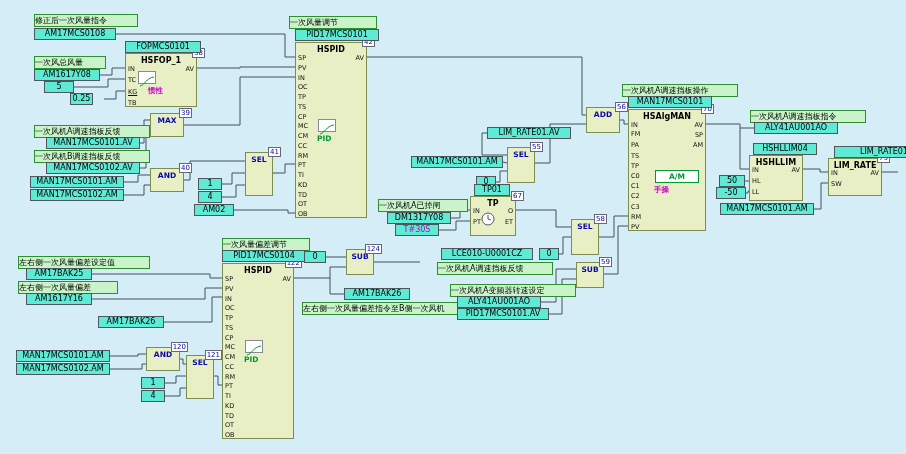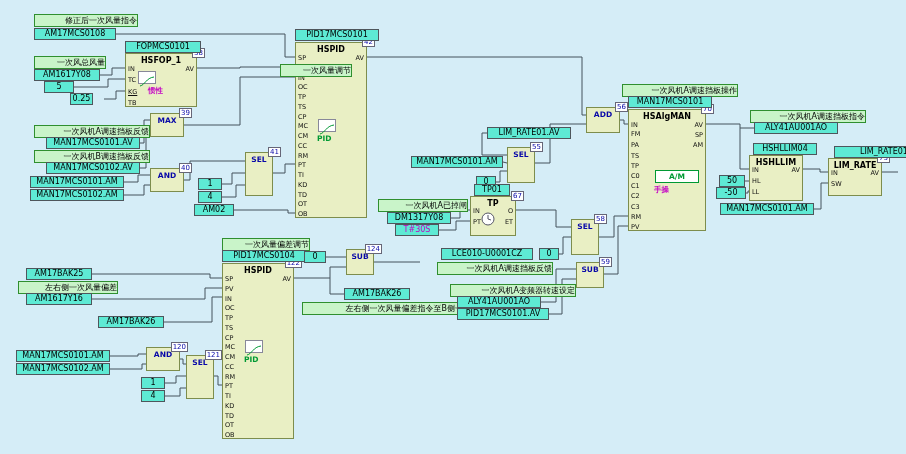--- a/index.html
+++ b/index.html
@@ -1,20 +1,20 @@
 <!DOCTYPE html>
 <html><head>
 <meta charset="utf-8">
 <style>
 *{margin:0;padding:0;box-sizing:border-box}
 body{font-family:"DejaVu Sans","Liberation Sans",sans-serif;background:#bcd9e7}
 #cv{position:relative;width:906px;height:454px;background:#d5edf7;overflow:hidden}
 #wires{position:absolute;left:0;top:0;width:906px;height:454px}
 #wires polyline{fill:none;stroke:#45525c;stroke-width:1}
-.glabel{position:absolute;height:13px;background:#c9f4c9;border:1px solid #2f8f2f;font-size:8px;line-height:11px;text-align:right;color:#000;white-space:nowrap;overflow:hidden;z-index:3}
+.glabel{position:absolute;height:13px;background:#c9f4c9;border:1px solid #2f8f2f;font-size:8px;line-height:11px;text-align:left;color:#000;white-space:nowrap;overflow:hidden;z-index:3}
 .wbox{position:absolute;height:12px;background:#5eead4;border:1px solid #4e565c;font-size:8px;line-height:10px;text-align:center;color:#000;white-space:nowrap;z-index:3}
 .wbox.magenta{color:#c400c4}
 .block,.sblock{position:absolute;background:#e9efc4;border:1px solid #7d8d4d;z-index:2}
 .bhead{font-size:8px;font-weight:bold;text-align:center;padding-top:2px;color:#000}
 .sname{font-size:7.5px;font-weight:bold;color:#0808a8;text-align:center;padding-top:2px}
 .port{position:absolute;font-size:6.5px;line-height:8px;color:#101010;white-space:nowrap}
 .pl{left:2px}.pr{right:2px}
 .badge{position:absolute;top:-6px;right:-9px;min-width:13px;height:10px;background:#fff;border:1px solid #667;font-size:7px;line-height:8px;text-align:center;color:#0808a8;padding:0 1px;z-index:5}
 .icon-box{position:absolute;background:#fff;border:1px solid #889}
 .icon-label{position:absolute;font-size:7.5px;font-weight:bold;white-space:nowrap}
@@ -71,26 +71,27 @@
       <polyline points="214,376 218,376 218,385 222,385"></polyline>
       <polyline points="294,278 330,278 330,267 346,267"></polyline>
       <polyline points="326,257 346,257"></polyline>
       <polyline points="374,262 420,262"></polyline>
       <polyline points="330,278 330,294 344,294"></polyline>
     </svg>
 <div class="glabel" style="left: 34px; top: 14px; width: 104px;">修正后一次风量指令</div>
     <div class="glabel" style="left: 34px; top: 56px; width: 72px;">一次风总风量</div>
     <div class="glabel" style="left: 34px; top: 125px; width: 116px;">一次风机A调速挡板反馈</div>
     <div class="glabel" style="left: 34px; top: 150px; width: 116px;">一次风机B调速挡板反馈</div>
-    <div class="glabel" style="left: 280px; top: 16px; width: 72px; margin-top: 48px;">一次风量调节</div>
+    <div class="glabel" style="left: 289px; top: 16px; width: 88px;">一次风量调节</div>
     <div class="glabel" style="left: 378px; top: 199px; width: 90px;">一次风机A已掉闸</div>
     <div class="glabel" style="left: 437px; top: 262px; width: 116px;">一次风机A调速挡板反馈</div>
     <div class="glabel" style="left: 450px; top: 284px; width: 126px;">一次风机A变频器转速设定</div>
     <div class="glabel" style="left: 622px; top: 84px; width: 116px;">一次风机A调速挡板操作</div>
     <div class="glabel" style="left: 750px; top: 110px; width: 116px;">一次风机A调速挡板指令</div>
+    <div class="glabel" style="left: 18px; top: 256px; width: 132px;">左右侧一次风量偏差设定值</div>
     <div class="glabel" style="left: 18px; top: 281px; width: 100px;">左右侧一次风量偏差</div>
     <div class="glabel" style="left: 222px; top: 238px; width: 88px;">一次风量偏差调节</div>
     <div class="glabel" style="left: 302px; top: 302px; width: 186px;">左右侧一次风量偏差指令至B侧一次风机</div>
     <div class="wbox" style="left: 34px; top: 28px; width: 82px;">AM17MCS0108</div>
     <div class="wbox" style="left: 34px; top: 69px; width: 66px;">AM1617Y08</div>
     <div class="wbox" style="left: 44px; top: 81px; width: 30px;">5</div>
     <div class="wbox" style="left: 70px; top: 93px; width: 23px;">0.25</div>
     <div class="wbox" style="left: 125px; top: 41px; width: 76px;">FOPMCS0101</div>
     <div class="wbox" style="left: 46px; top: 137px; width: 94px;">MAN17MCS0101.AV</div>
     <div class="wbox" style="left: 46px; top: 162px; width: 94px;">MAN17MCS0102.AV</div>

